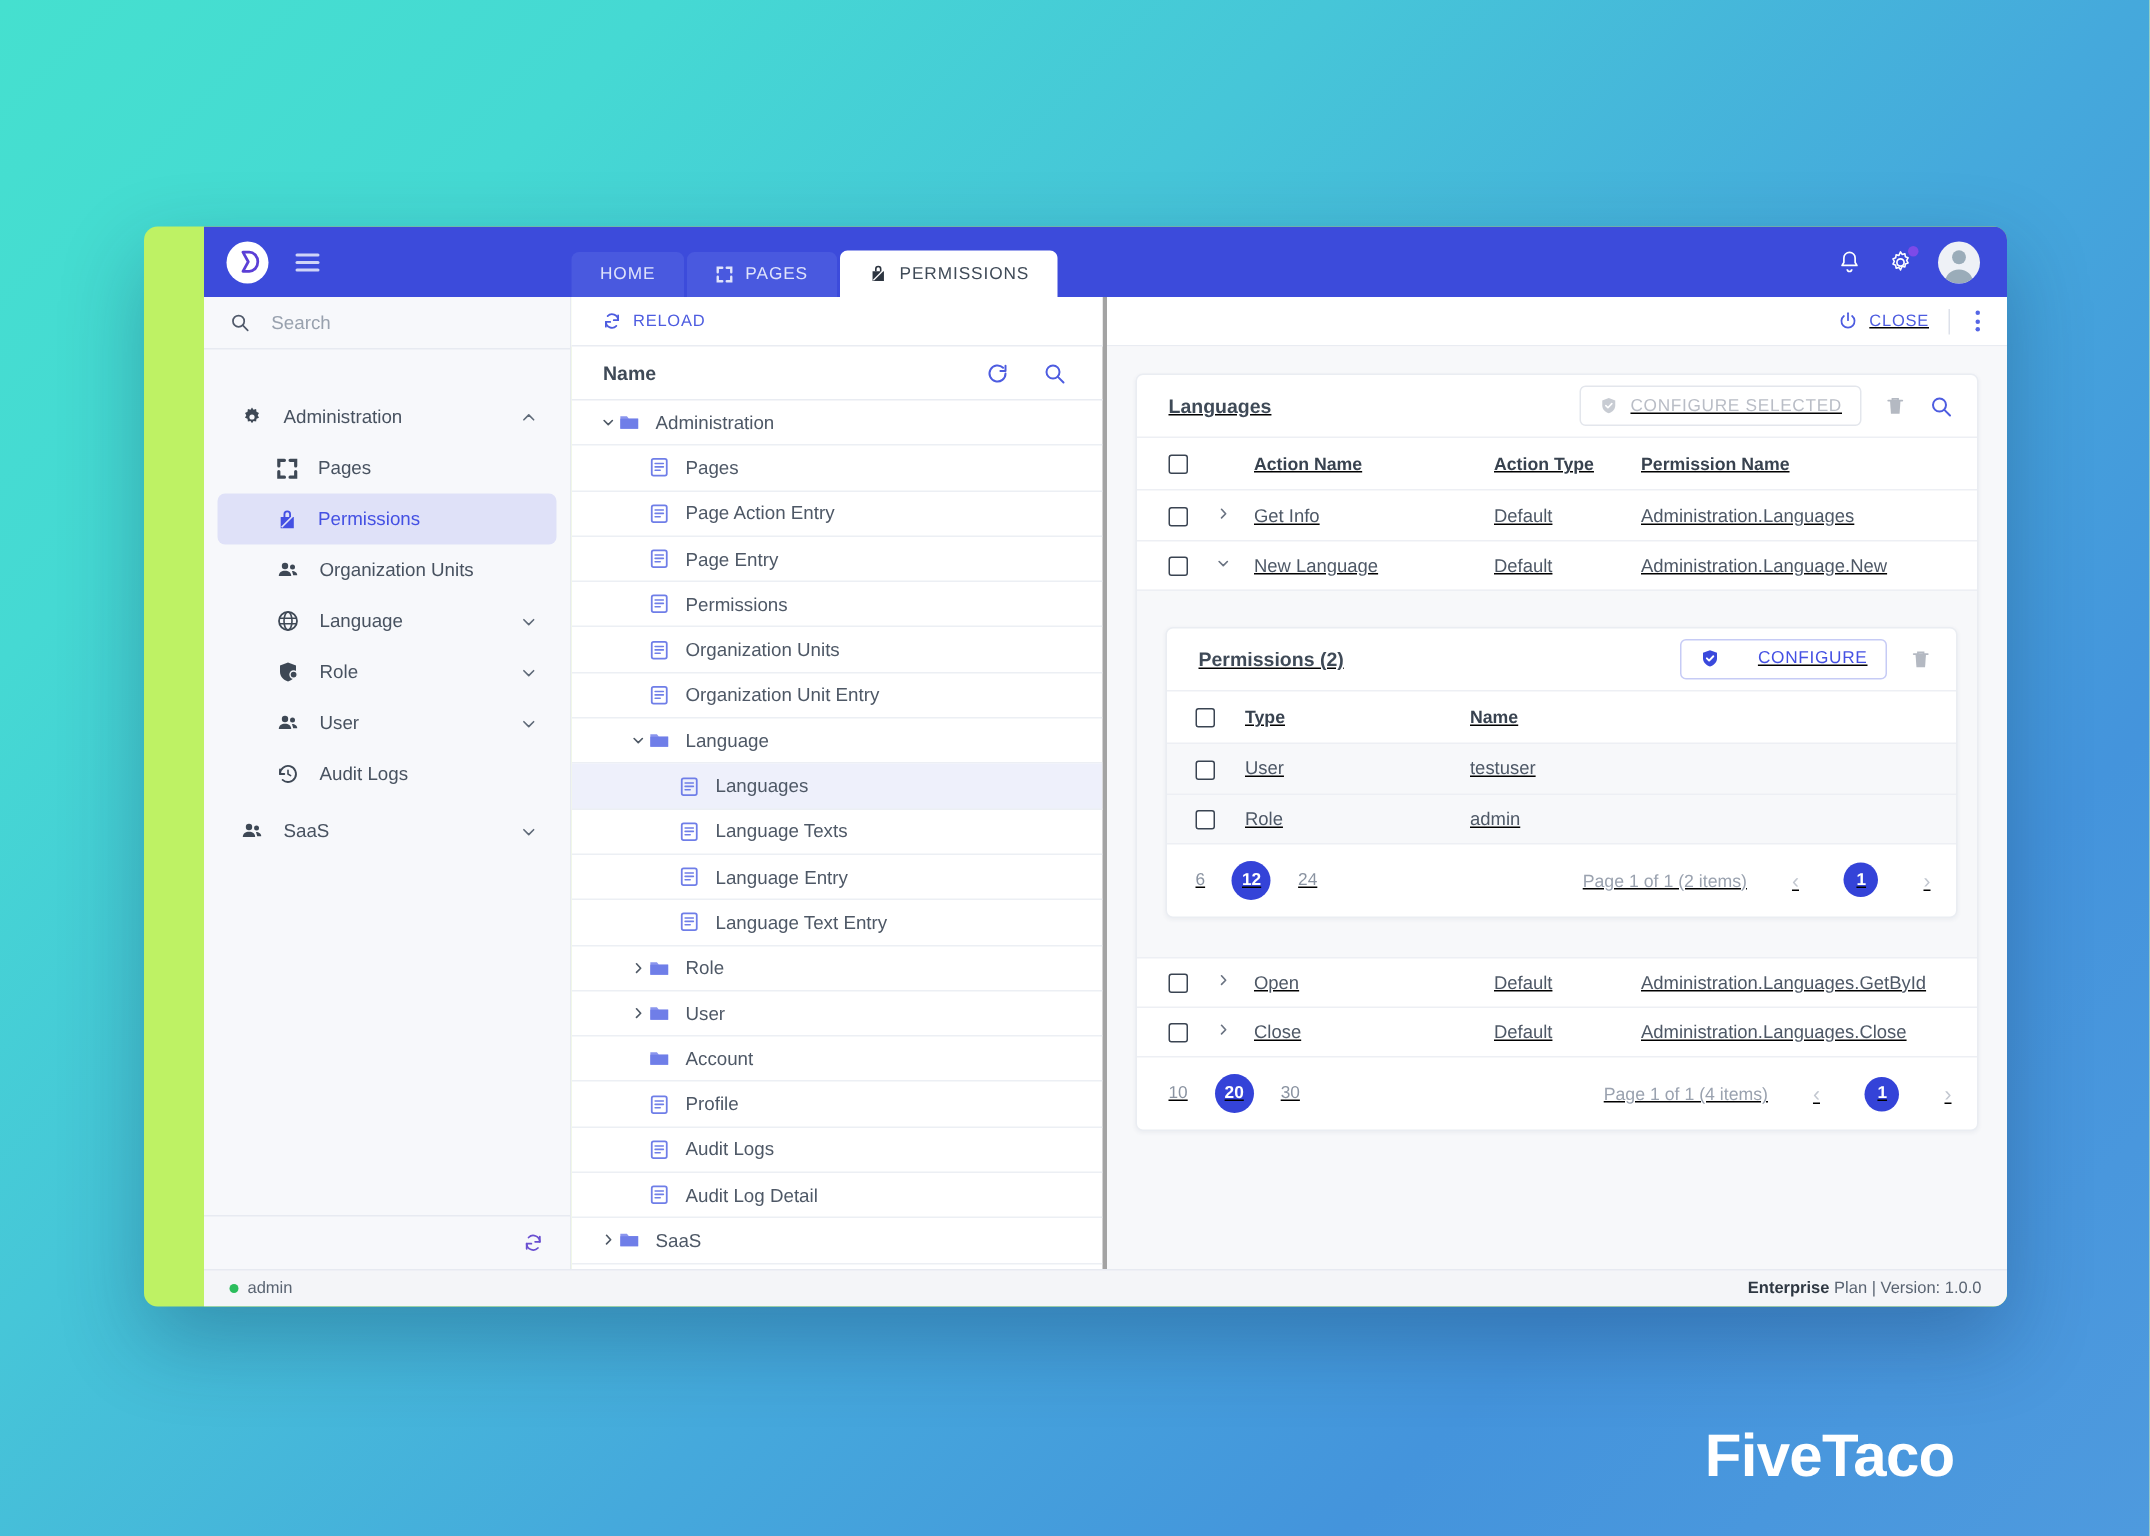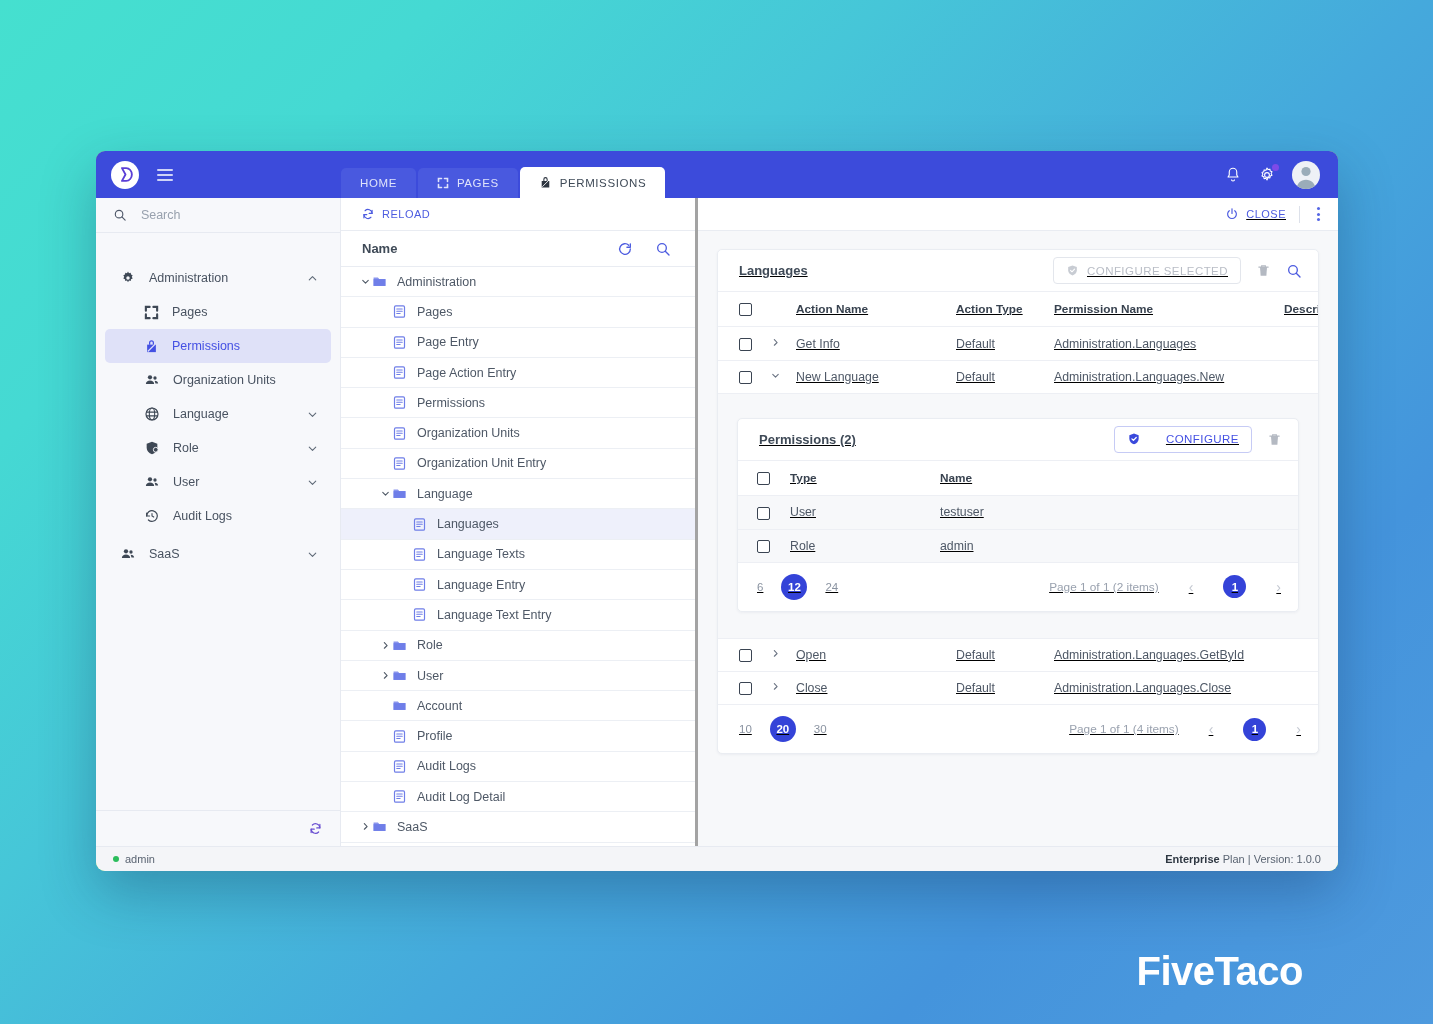--- a/index.html
+++ b/index.html
@@ -27,20 +27,21 @@
   .window {
     position: absolute;
     left: 96px; top: 151px;
     width: 1242px; height: 720px;
     border-radius: 9px;
     overflow: hidden;
     box-shadow: 0 22px 55px rgba(14, 40, 80, 0.30);
     background: #bef264;
     display: flex;
     flex-direction: column;
+    padding-left: 40px;
   }
 
   
   .topbar {
     height: 47px;
     background: #3c4bdb;
     display: flex;
     align-items: flex-end;
     position: relative;
     flex: 0 0 auto;
@@ -576,32 +577,32 @@
           </div>
           <div class="tree-row">
             <span style="display:inline-block;width:37px;flex:0 0 37px"></span>
             <span class="tree-caret"></span>
             <span class="tree-icon">
               <svg width="15" height="15" viewBox="0 0 24 24">
                 <rect x="4" y="3" width="16" height="18" rx="2" fill="none" stroke="#6f7ee8" stroke-width="1.9"></rect>
                 <path d="M7.6 8h8.8M7.6 11.6h8.8M7.6 15.2h5.4" stroke="#6f7ee8" stroke-width="1.7" stroke-linecap="round"></path>
               </svg>
             </span>
+            <span>Page Action Entry</span>
+          </div>
+          <div class="tree-row">
+            <span style="display:inline-block;width:37px;flex:0 0 37px"></span>
+            <span class="tree-caret"></span>
+            <span class="tree-icon">
+              <svg width="15" height="15" viewBox="0 0 24 24">
+                <rect x="4" y="3" width="16" height="18" rx="2" fill="none" stroke="#6f7ee8" stroke-width="1.9"></rect>
+                <path d="M7.6 8h8.8M7.6 11.6h8.8M7.6 15.2h5.4" stroke="#6f7ee8" stroke-width="1.7" stroke-linecap="round"></path>
+              </svg>
+            </span>
             <span>Page Entry</span>
-          </div>
-          <div class="tree-row">
-            <span style="display:inline-block;width:37px;flex:0 0 37px"></span>
-            <span class="tree-caret"></span>
-            <span class="tree-icon">
-              <svg width="15" height="15" viewBox="0 0 24 24">
-                <rect x="4" y="3" width="16" height="18" rx="2" fill="none" stroke="#6f7ee8" stroke-width="1.9"></rect>
-                <path d="M7.6 8h8.8M7.6 11.6h8.8M7.6 15.2h5.4" stroke="#6f7ee8" stroke-width="1.7" stroke-linecap="round"></path>
-              </svg>
-            </span>
-            <span>Page Action Entry</span>
           </div>
           <div class="tree-row">
             <span style="display:inline-block;width:37px;flex:0 0 37px"></span>
             <span class="tree-caret"></span>
             <span class="tree-icon">
               <svg width="15" height="15" viewBox="0 0 24 24">
                 <rect x="4" y="3" width="16" height="18" rx="2" fill="none" stroke="#6f7ee8" stroke-width="1.9"></rect>
                 <path d="M7.6 8h8.8M7.6 11.6h8.8M7.6 15.2h5.4" stroke="#6f7ee8" stroke-width="1.7" stroke-linecap="round"></path>
               </svg>
             </span>
@@ -848,21 +849,21 @@
                   <td>Administration.Languages</td>
                   <td></td>
                 </tr>
                 <tr>
                   <td class="col-cb"><span class="cb"></span></td>
                   <td class="col-exp"><span><svg width="11" height="11" viewBox="0 0 24 24">
                         <path d="M6 9.5 12 15.5l6-6" fill="none" stroke="#6a7382" stroke-width="2.4" stroke-linecap="round" stroke-linejoin="round"></path>
                       </svg></span></td>
                   <td>New Language</td>
                   <td>Default</td>
-                  <td>Administration.Languages.New</td>
+                  <td>Administration.Language.New</td>
                   <td></td>
                 </tr>
                 <tr class="nested-row">
                   <td colspan="6">
                     <div class="nested-wrap">
                       <div class="card">
                         <div class="card-header">
                           <span class="card-title">Permissions (2)</span>
                           <span class="btn-outline enabled">
                             <svg width="14" height="14" viewBox="0 0 24 24">

